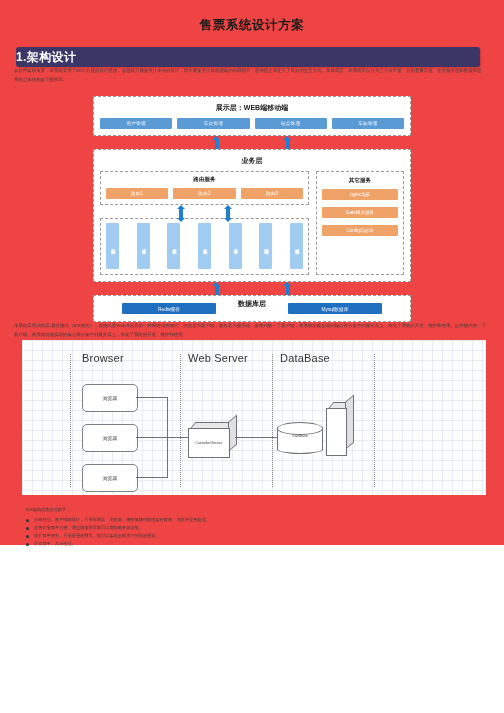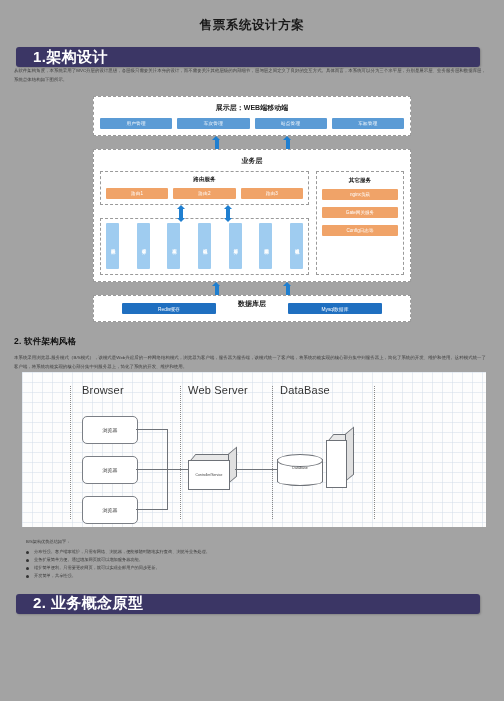--- a/index.html
+++ b/index.html
@@ -3,33 +3,33 @@
 <meta charset="utf-8">
 <style>
   html,body{margin:0;padding:0;}
   body{
     width:504px;height:713px;overflow:hidden;
     background:#ffffff;
     font-family:"Liberation Sans","DejaVu Sans",sans-serif;
     color:#222;
     -webkit-font-smoothing:antialiased;
   }
-  .page{position:relative;width:504px;height:701px;background:#a3a3a3;padding:0;box-sizing:border-box;}
+  .page{position:relative;width:504px;height:545px;background:#ef4444;padding:0;box-sizing:border-box;}
 
   .doc-title{
     text-align:center;font-size:12.5px;font-weight:bold;color:#1a1a1a;
     letter-spacing:.6px;padding-top:17px;
   }
 
   .section-bar{
     margin:13px 24px 0 16px;height:20px;border-radius:3px;
     background:#3b3665;box-shadow:1px 1px 2px rgba(0,0,0,.18);
     display:flex;align-items:center;
   }
-  .section-bar span{color:#fff;font-size:15px;font-weight:bold;padding-left:17px;letter-spacing:.4px;}
+  .section-bar span{color:#fff;font-size:12px;font-weight:bold;letter-spacing:.4px;}
 
   .sub-head{font-size:8.5px;font-weight:bold;color:#111;margin:11px 0 6px 14px;letter-spacing:.2px;}
   .para{
     font-size:4.4px;line-height:1.95;color:#3a3a3a;
     margin:0 18px 0 14px;text-align:justify;letter-spacing:.05px;
   }
 
   
   .arch{position:relative;margin:12px 0 0 0;width:504px;}
   .arch-inner{margin:0 auto;width:318px;}
@@ -227,21 +227,20 @@
         <div class="db-title">数据库层</div>
         <div class="db-row">
           <div class="db-pill">Redis缓存</div>
           <div class="db-pill">Mysql数据库</div>
         </div>
       </div>
 
     </div>
   </div>
 
-  <div class="sub-head" style="margin-top:14px;">2. 软件架构风格</div>
   <div class="para">本系统采用浏览器-服务模式（B/S模式），该模式是Web兴起后的一种网络结构模式，浏览器为客户端，服务器为服务端，该模式统一了客户端，将系统功能实现的核心部分集中到服务器上，简化了系统的开发、维护和使用。这种模式统一了客户端，将系统功能实现的核心部分集中到服务器上，简化了系统的开发、维护和使用。</div>
 
   <div class="wsd">
     <div class="wsd-col-line" style="left:48px;"></div>
     <div class="wsd-col-line" style="left:158px;"></div>
     <div class="wsd-col-line" style="left:250px;"></div>
     <div class="wsd-col-line" style="left:352px;"></div>
 
     <div class="wsd-h" style="left:60px;">Browser</div>
     <div class="wsd-h" style="left:166px;text-align:center;">Web Server</div>
@@ -280,17 +279,14 @@
   <div class="blist">
     <div class="cap">B/S架构优势总结如下：</div>
     <ul>
       <li>分布性强。客户端零维护，只需有网络、浏览器，便能够随时随地实行查询、浏览等业务处理。</li>
       <li>业务扩展简单方便。通过增加网页就可以增加服务器功能。</li>
       <li>维护简单便利。只需要更改网页，就可以实现全部用户的同步更新。</li>
       <li>开发简单，共享性强。</li>
     </ul>
   </div>
 
-  <div class="section-bar" style="margin-top:14px;">
-    <span>2. 业务概念原型</span>
-  </div>
 
 </div>
 
 </body></html>

